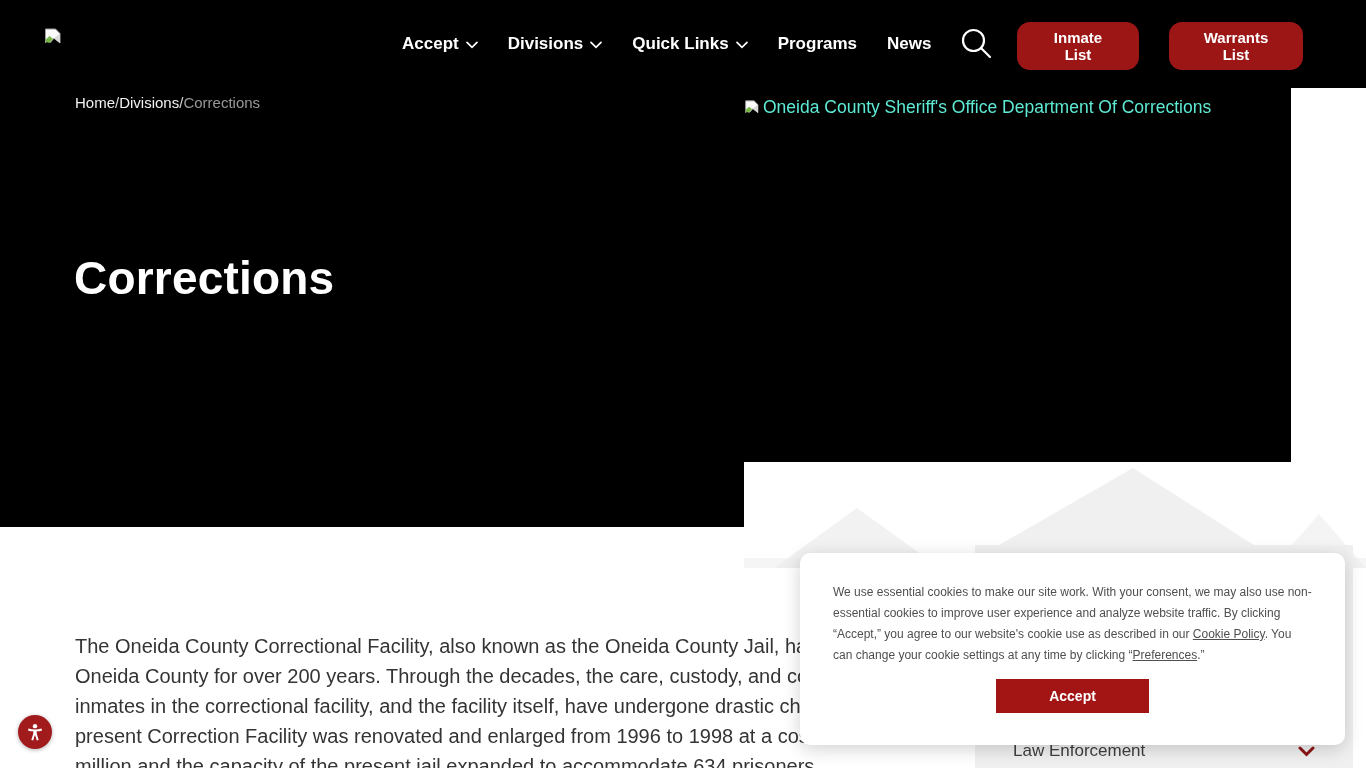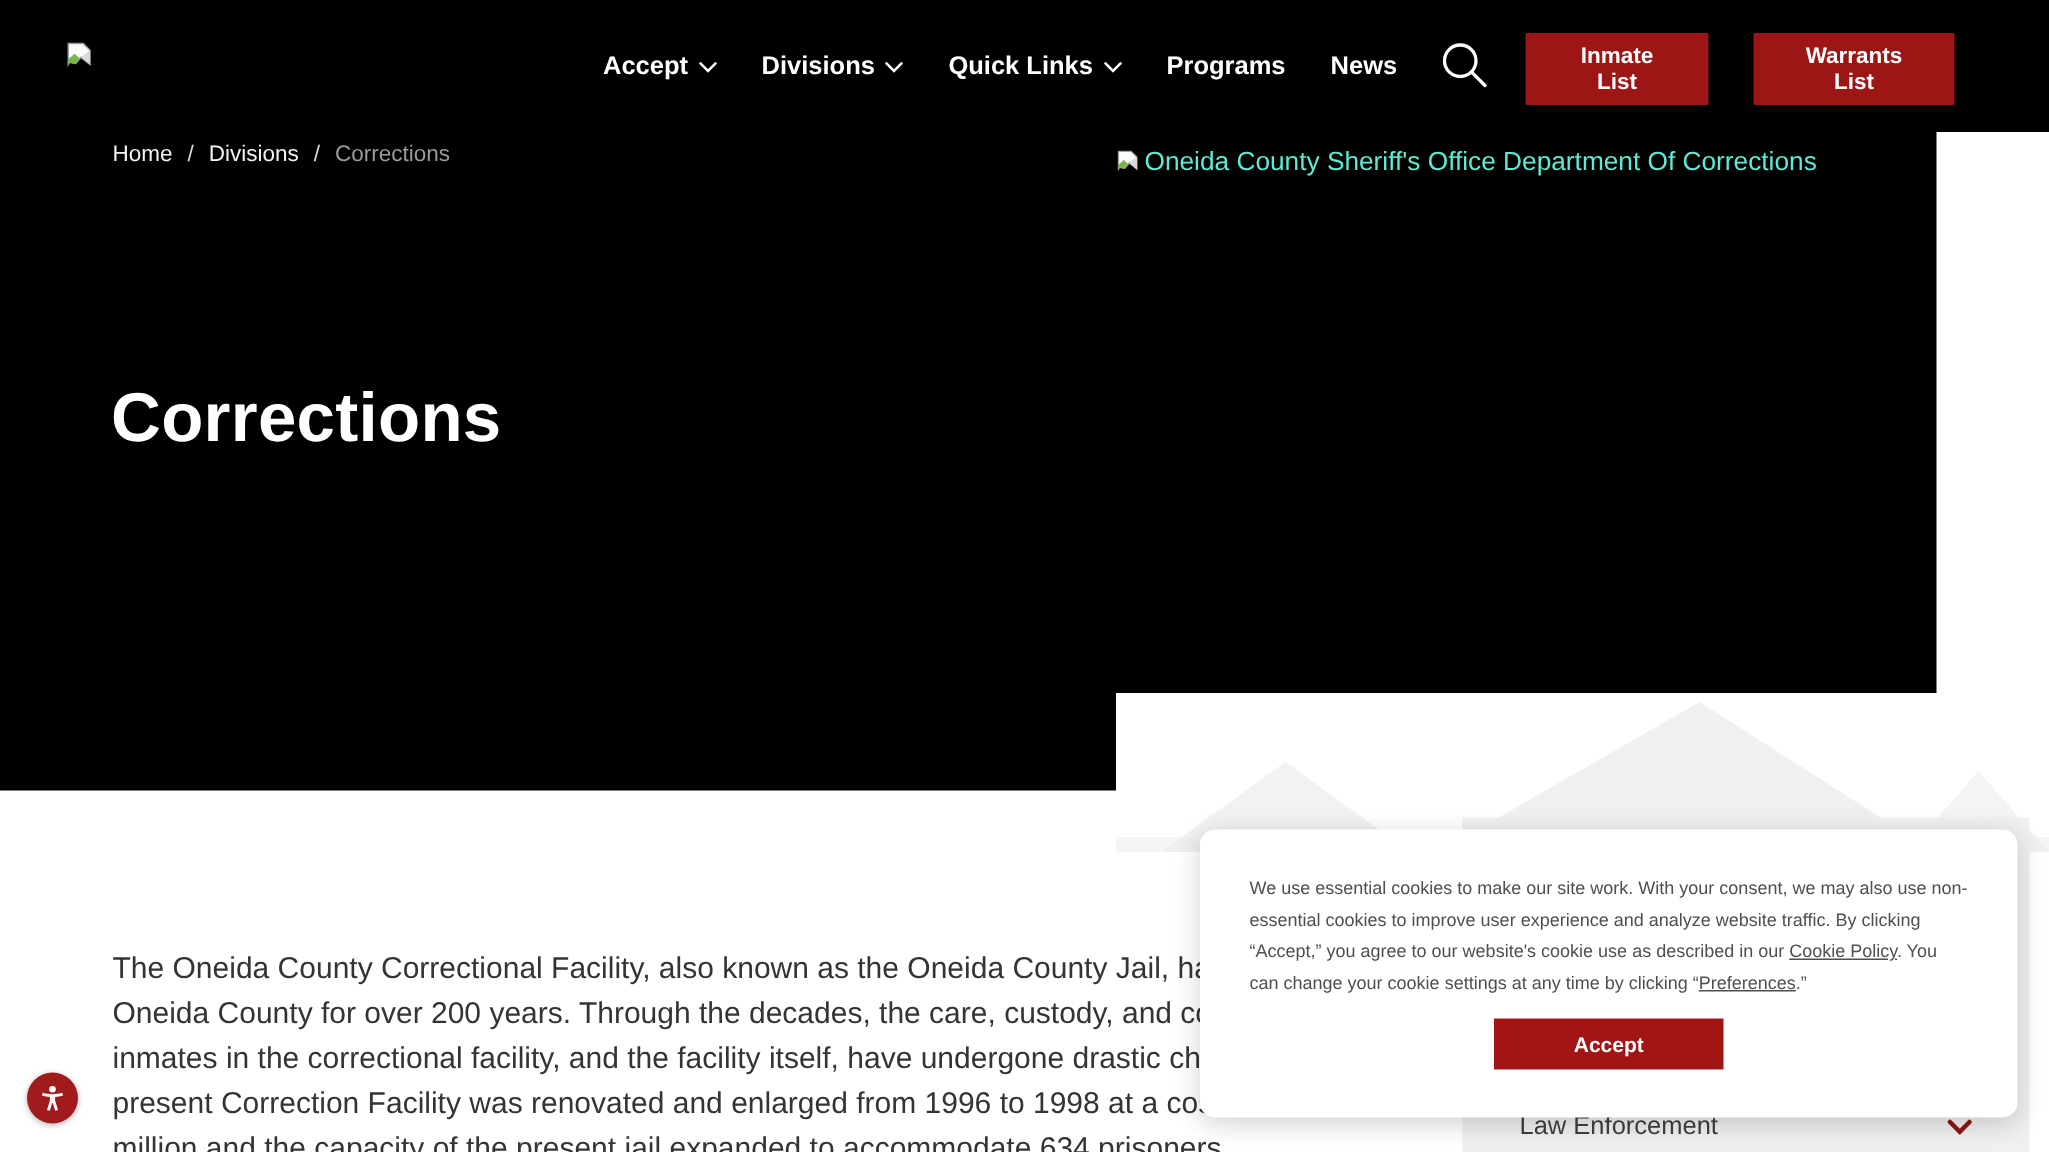--- a/index.html
+++ b/index.html
@@ -12,29 +12,29 @@
   .logo { left:44px; top:28px; width:18px; height:20px; cursor:pointer; }
 
   .mainnav { left:402px; top:0; height:88px; display:flex; align-items:center; gap:30px; }
   .navitem { display:flex; align-items:center; gap:7px; color:#fff; font-size:17px;
              font-weight:700; cursor:pointer; white-space:nowrap; }
   .navitem svg { margin-top:2px; }
 
   .searchbtn { left:956px; top:24px; width:40px; height:40px; cursor:pointer;
                display:flex; align-items:center; justify-content:center; }
 
-  .cta { top:22px; height:48px; background:#9d1616; border:none; border-radius:1px;
+  .cta { top:22px; height:48px; background:#9d1616; border:none; border-radius:13px;
          color:#fff; font-weight:700; font-size:15px; font-family:inherit;
          cursor:pointer; padding:0 22px; }
   .cta.inmate { left:1017px; width:122px; }
   .cta.warrants { left:1156px; width:134px;margin-left:13px; }
 
   
   .hero-left { left:0; top:88px; width:744px; height:439px; background:#000; z-index:2; }
-  .breadcrumb { position:absolute; left:75px; top:6px; display:flex; gap:10px;
+  .breadcrumb { position:absolute; left:75px; top:6px; display:flex; 
                 font-size:15px; align-items:center; }
   .crumb { color:#f2f2f2; cursor:pointer; }
   .crumb-sep { color:#d8d8d8; }
   .crumb-current { color:#9a9a9a; }
   .hero-title { position:absolute; left:74px; top:163px; color:#fff; font-size:46px;
                 font-weight:800; letter-spacing:0.2px; }
 
   .hero-image { left:744px; top:88px; width:547px; height:374px; background:#000; z-index:2; }
   .alt-row { position:absolute; left:0; top:9px; display:flex; align-items:flex-start;
              gap:3px; color:#5eead4; font-size:17.5px; white-space:nowrap; }

